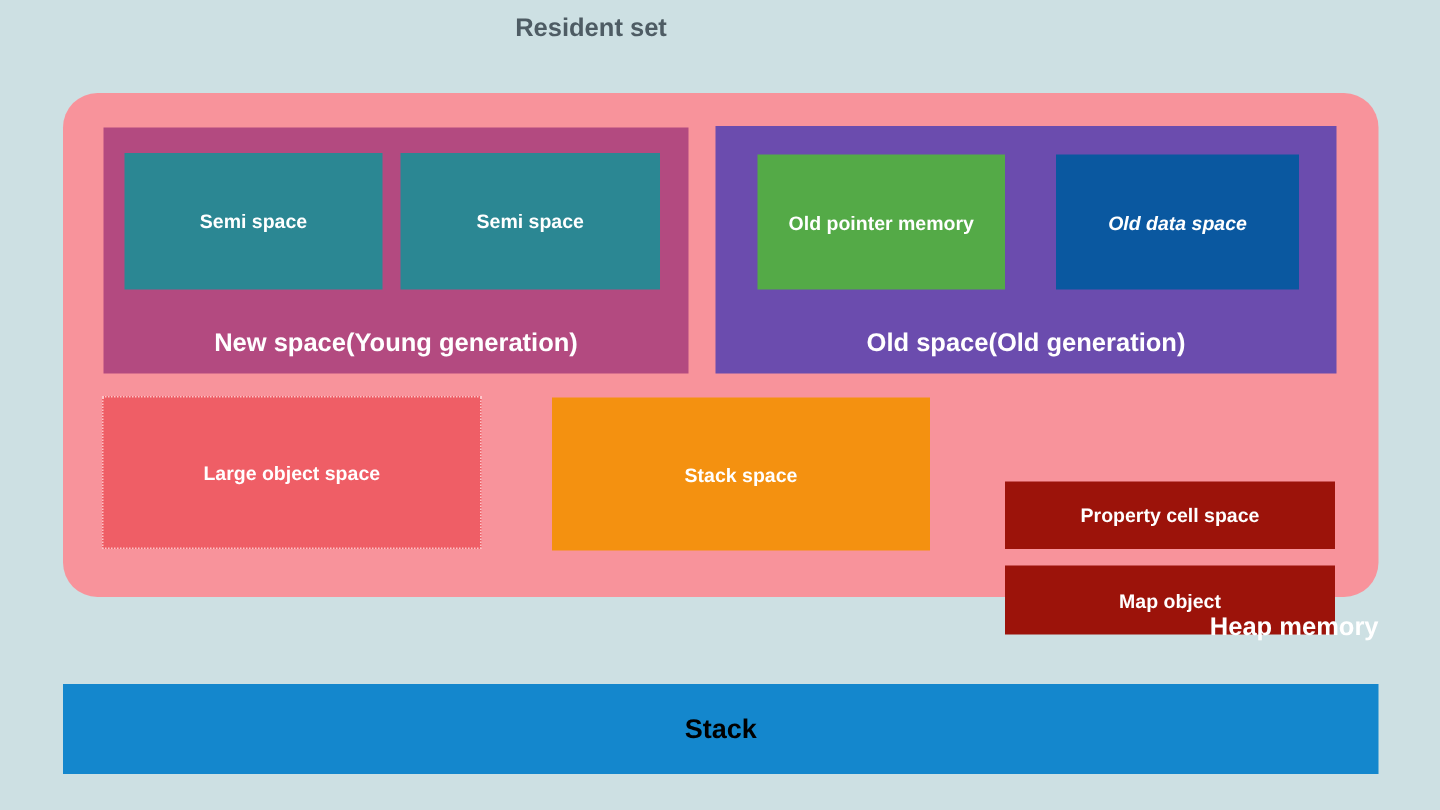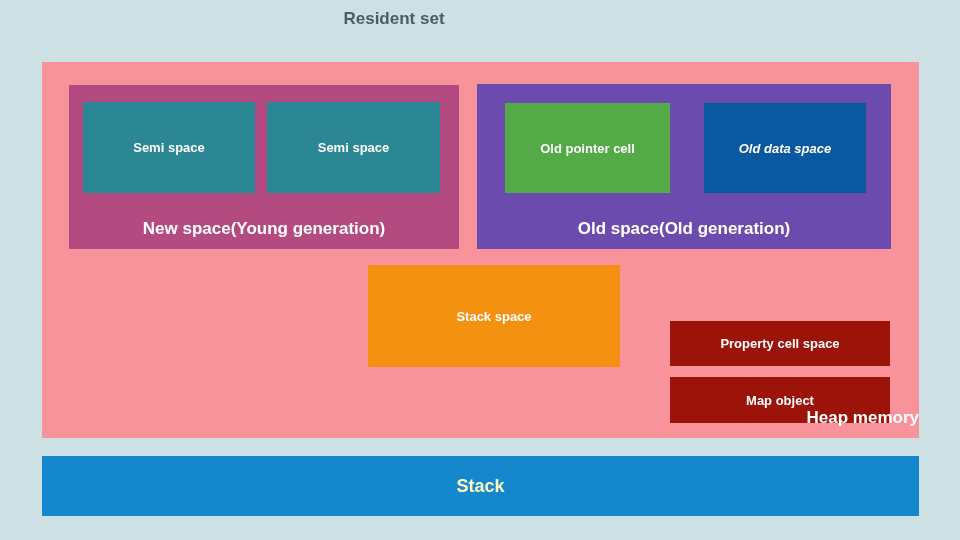--- a/index.html
+++ b/index.html
@@ -22,22 +22,23 @@
 
   .diagram-title {
     left: 0; top: 9px; width: 788px;
     text-align: center;
     font-size: 17px;
     font-weight: 700;
     color: var(--title-text);
   }
 
   .heap {
-    left: 42px; top: 62px; width: 877px; height: 376px;
+    left: 42px; top: 62px; width: 877px; height: 336px;
     background: var(--heap-bg);
+    border-radius: 23px;
   }
 
   .gen-region {
     color: #ffffff;
   }
   .new-space {
     left: 27px; top: 23px; width: 390px; height: 164px;
     background: var(--new-space-bg);
   }
   .old-space {
@@ -93,44 +94,45 @@
   .stack {
     left: 42px; top: 456px; width: 877px; height: 60px;
     background: var(--stack-bg);
     display: flex;
     align-items: center;
     justify-content: center;
   }
   .stack-label {
     font-size: 18px;
     font-weight: 700;
-    color: #fef9c3;
+    color: #000000;
   }
 </style>
 </head>
 <body>
 
 <div class="canvas">
 
   <div class="abs diagram-title">Resident set</div>
 
   <div class="abs heap">
 
     <div class="abs new-space gen-region">
       <div class="abs cellbox semi-1">Semi space</div>
       <div class="abs cellbox semi-2">Semi space</div>
       <div class="abs gen-label">New space(Young generation)</div>
     </div>
 
     <div class="abs old-space gen-region">
-      <div class="abs cellbox old-pointer">Old pointer cell</div>
+      <div class="abs cellbox old-pointer">Old pointer memory</div>
       <div class="abs cellbox old-data">Old data space</div>
       <div class="abs gen-label">Old space(Old generation)</div>
     </div>
 
+    <div class="abs cellbox large-object">Large object space</div>
 
     <div class="abs cellbox code-space">Stack space</div>
 
 
     <div class="abs cellbox property-space">Property cell space</div>
 
     <div class="abs cellbox map-space">Map object</div>
 
     <div class="abs heap-label">Heap memory</div>
   </div>

